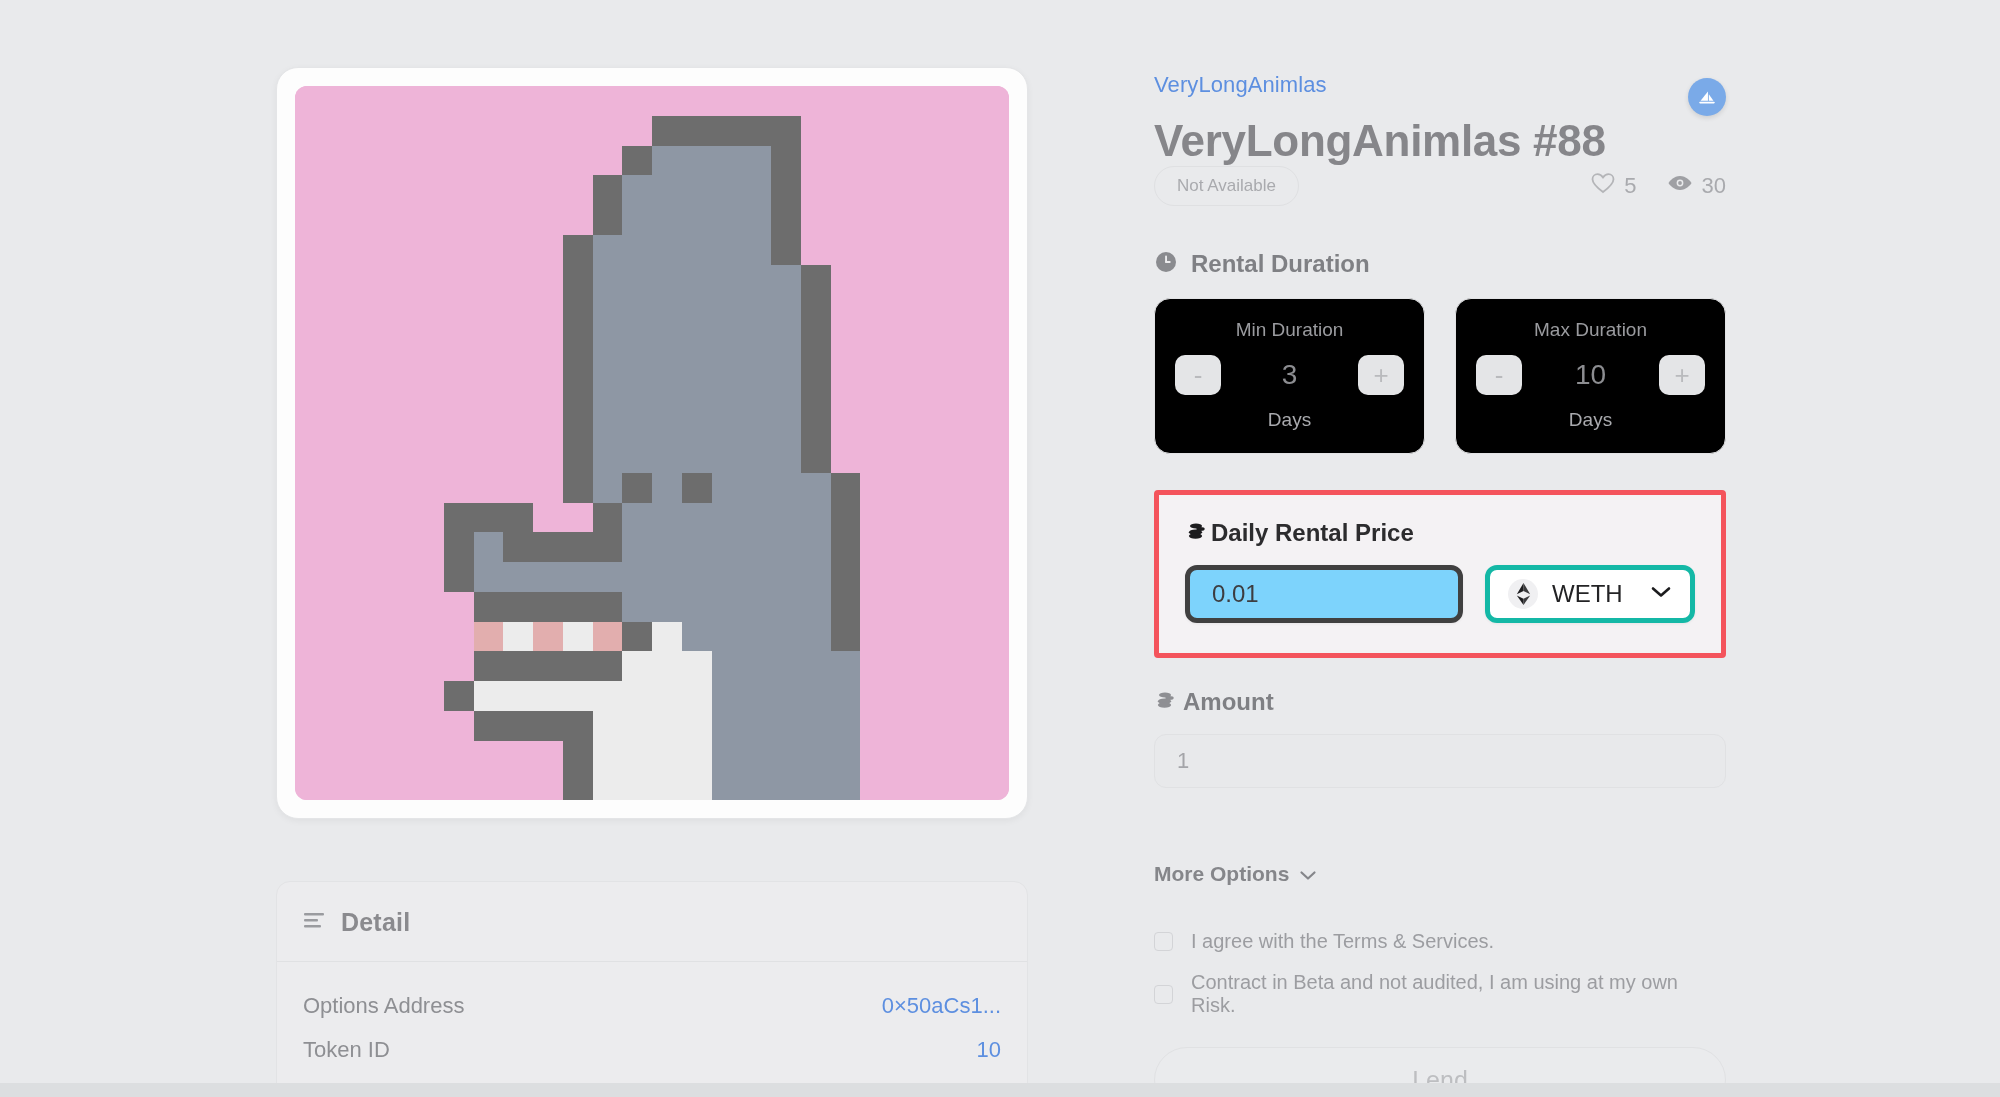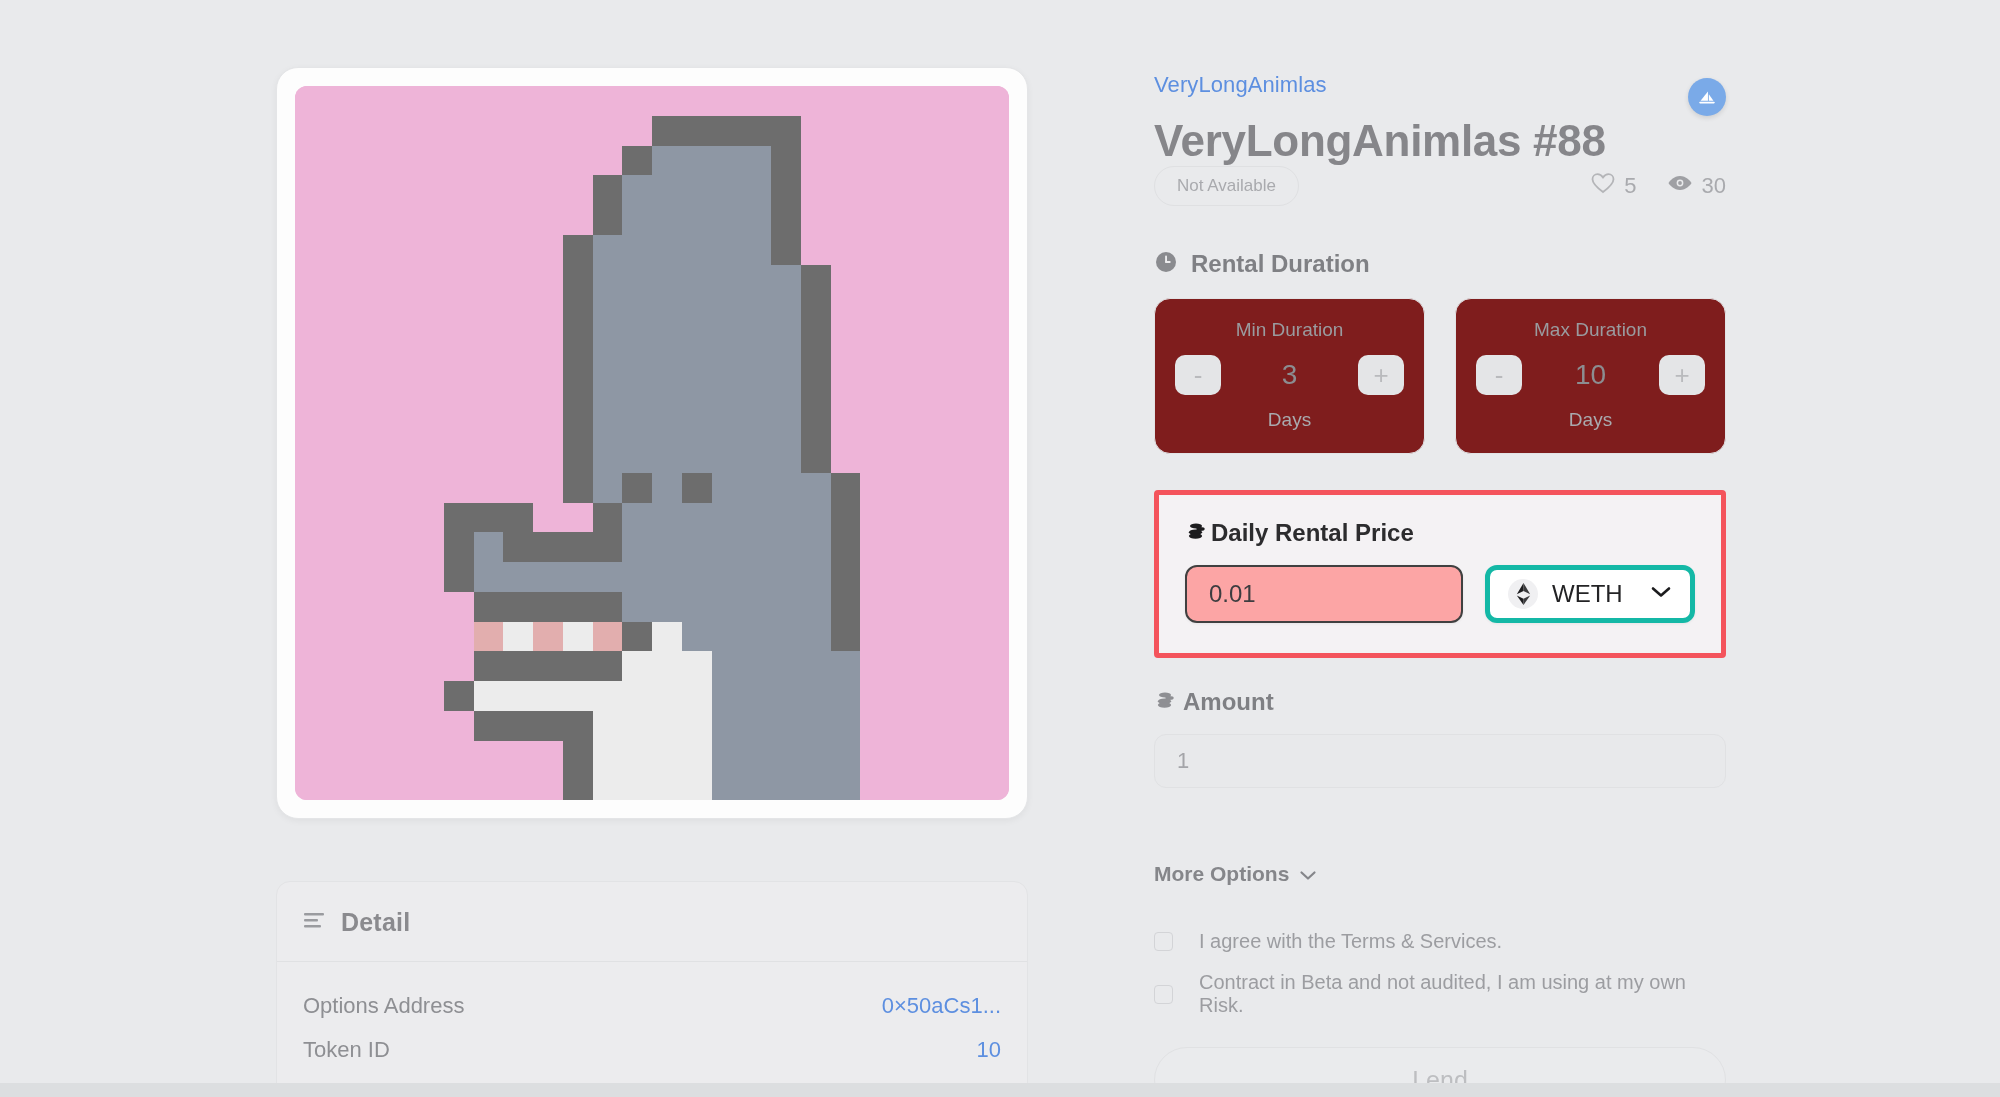--- a/index.html
+++ b/index.html
@@ -85,21 +85,21 @@
   .stat { display: flex; align-items: center; gap: 9px; font-size: 22px; }
 
   .section-head {
     display: flex; align-items: center; gap: 13px;
     margin-top: 44px;
   }
   .section-title { font-size: 24px; font-weight: bold; color: #7f8084; }
 
   .duration-row { display: flex; gap: 30px; margin-top: 20px; }
   .duration-card {
-    flex: 1; background: #7f1d1d;
+    flex: 1; background: #000000;
     border: 1px solid #e2e3e5; border-radius: 16px;
     padding: 20px 20px 22px 20px;
     text-align: center;
   }
   .duration-label { font-size: 19px; color: #9a9b9f; }
   .stepper {
     margin-top: 14px;
     display: flex; align-items: center; justify-content: space-between;
   }
   .step-btn {
@@ -118,21 +118,21 @@
     border: 5px solid #f4545c;
     border-radius: 4px;
     background: #f4f2f4;
     padding: 24px 26px 30px 26px;
   }
   .price-head { display: flex; align-items: center; gap: 2px; }
   .price-title { font-size: 24px; font-weight: bold; color: #2c2c2e; }
   .price-inputs { display: flex; gap: 22px; margin-top: 18px; }
   .price-field {
     flex: 1; height: 58px; border-radius: 12px;
-    background: #fca5a5; border: 2px solid #404040;
+    background: #7dd3fc; border: 5px solid #404040;
     box-shadow: 0 1px 3px rgba(0,0,0,0.06);
     display: flex; align-items: center;
     padding: 0 22px; font-size: 24px; color: #3d3d40;
   }
   .token-select {
     width: 210px; height: 58px; border-radius: 12px;
     background: #fff; border: 5px solid #14b8a6;
     box-shadow: 0 1px 3px rgba(0,0,0,0.06);
     display: flex; align-items: center; gap: 14px;
     padding: 0 18px;
@@ -156,21 +156,21 @@
   }
 
   .more-options {
     margin-top: 74px;
     display: inline-flex; align-items: center; gap: 10px;
     font-size: 21px; font-weight: bold; color: #85868a;
   }
 
   .checks { margin-top: 44px; }
   .check-row {
-    display: flex; align-items: center; gap: 26px;
+    display: flex; align-items: center; gap: 18px;
     margin-bottom: 18px;
   }
   .checkbox {
     width: 19px; height: 19px; border-radius: 4px;
     border: 1.5px solid #d3d4d7; background: transparent;
     flex: none;
   }
   .check-label { font-size: 20px; color: #9c9da1; }
 
   .lend-btn {

